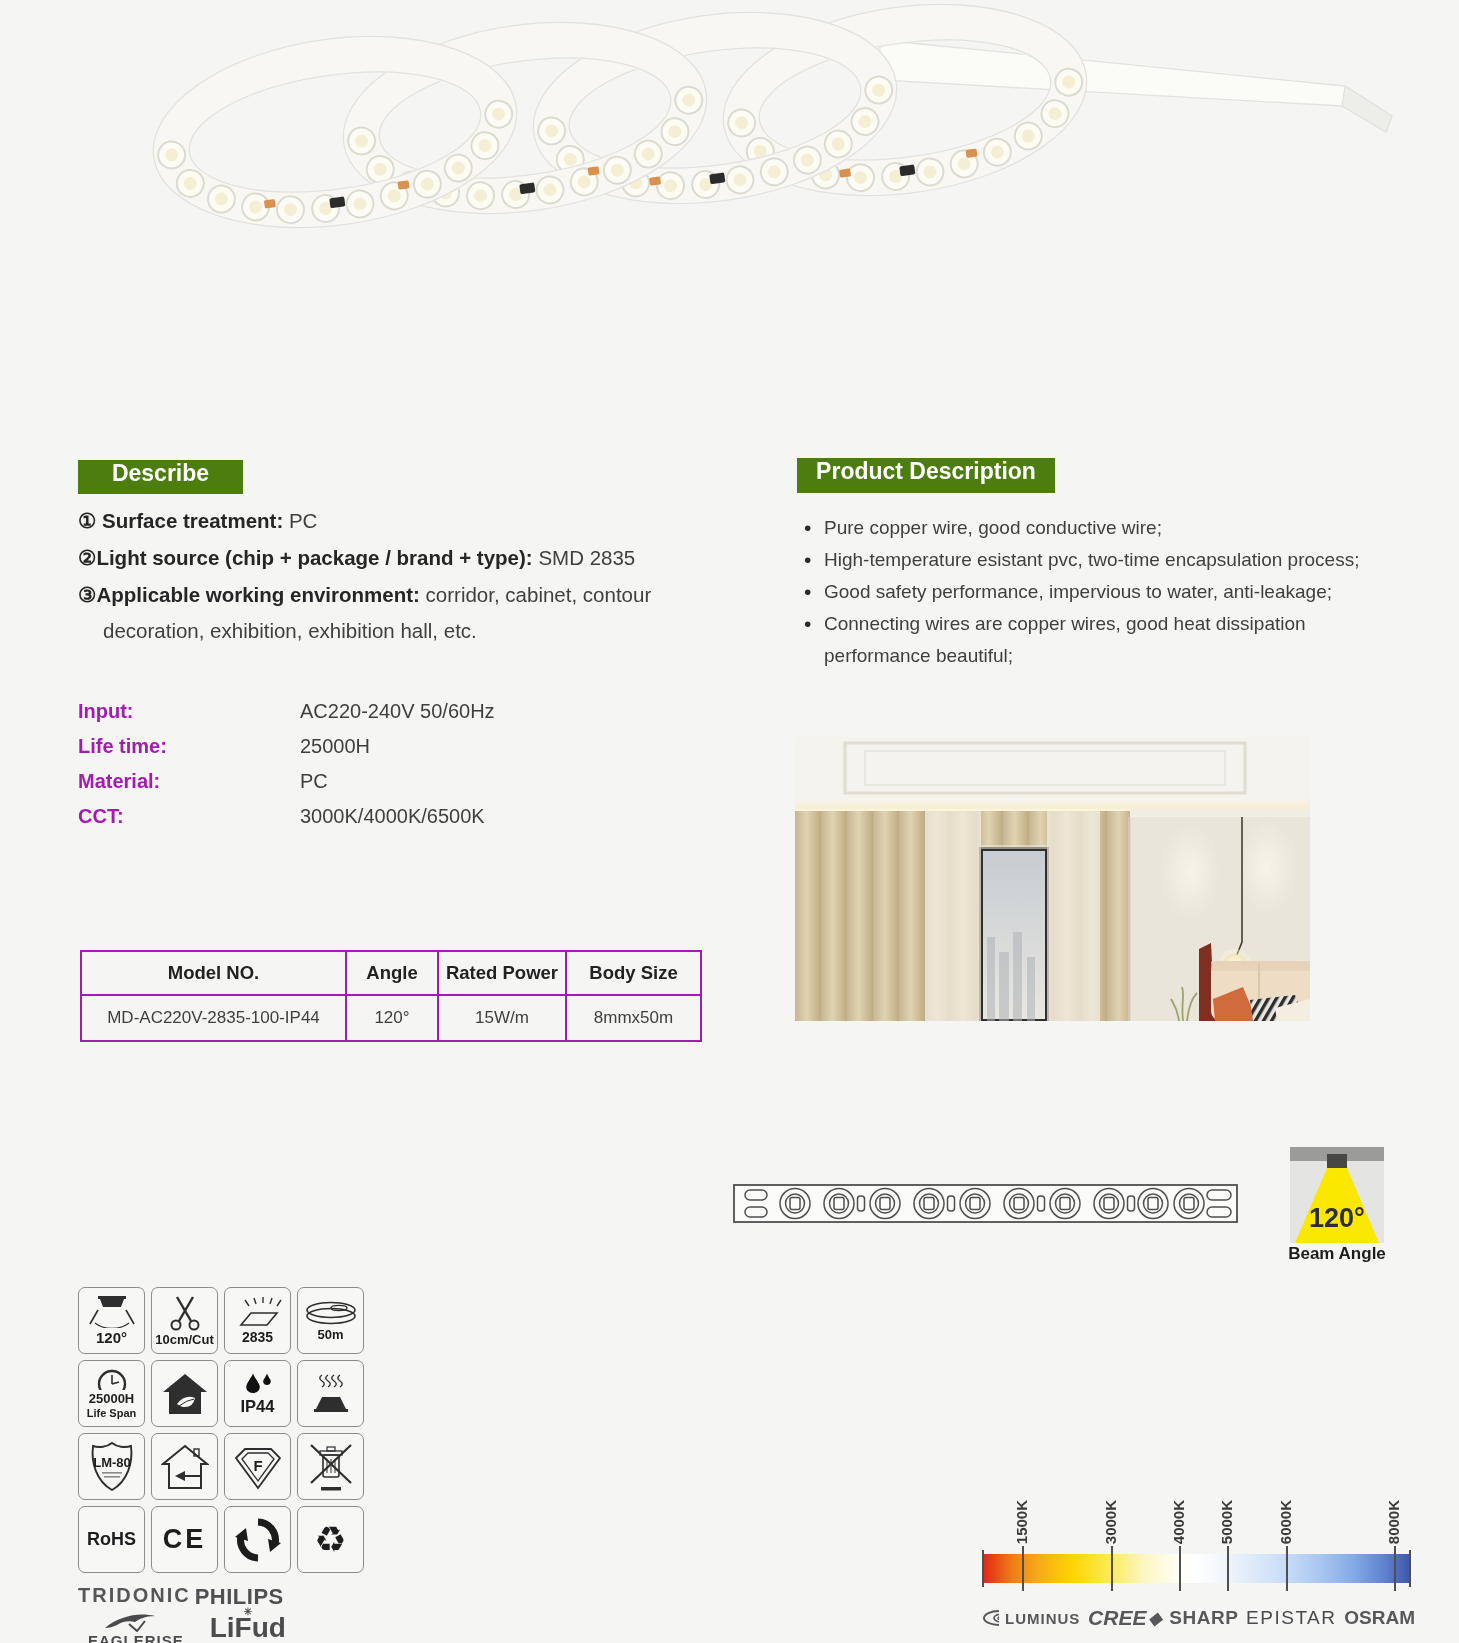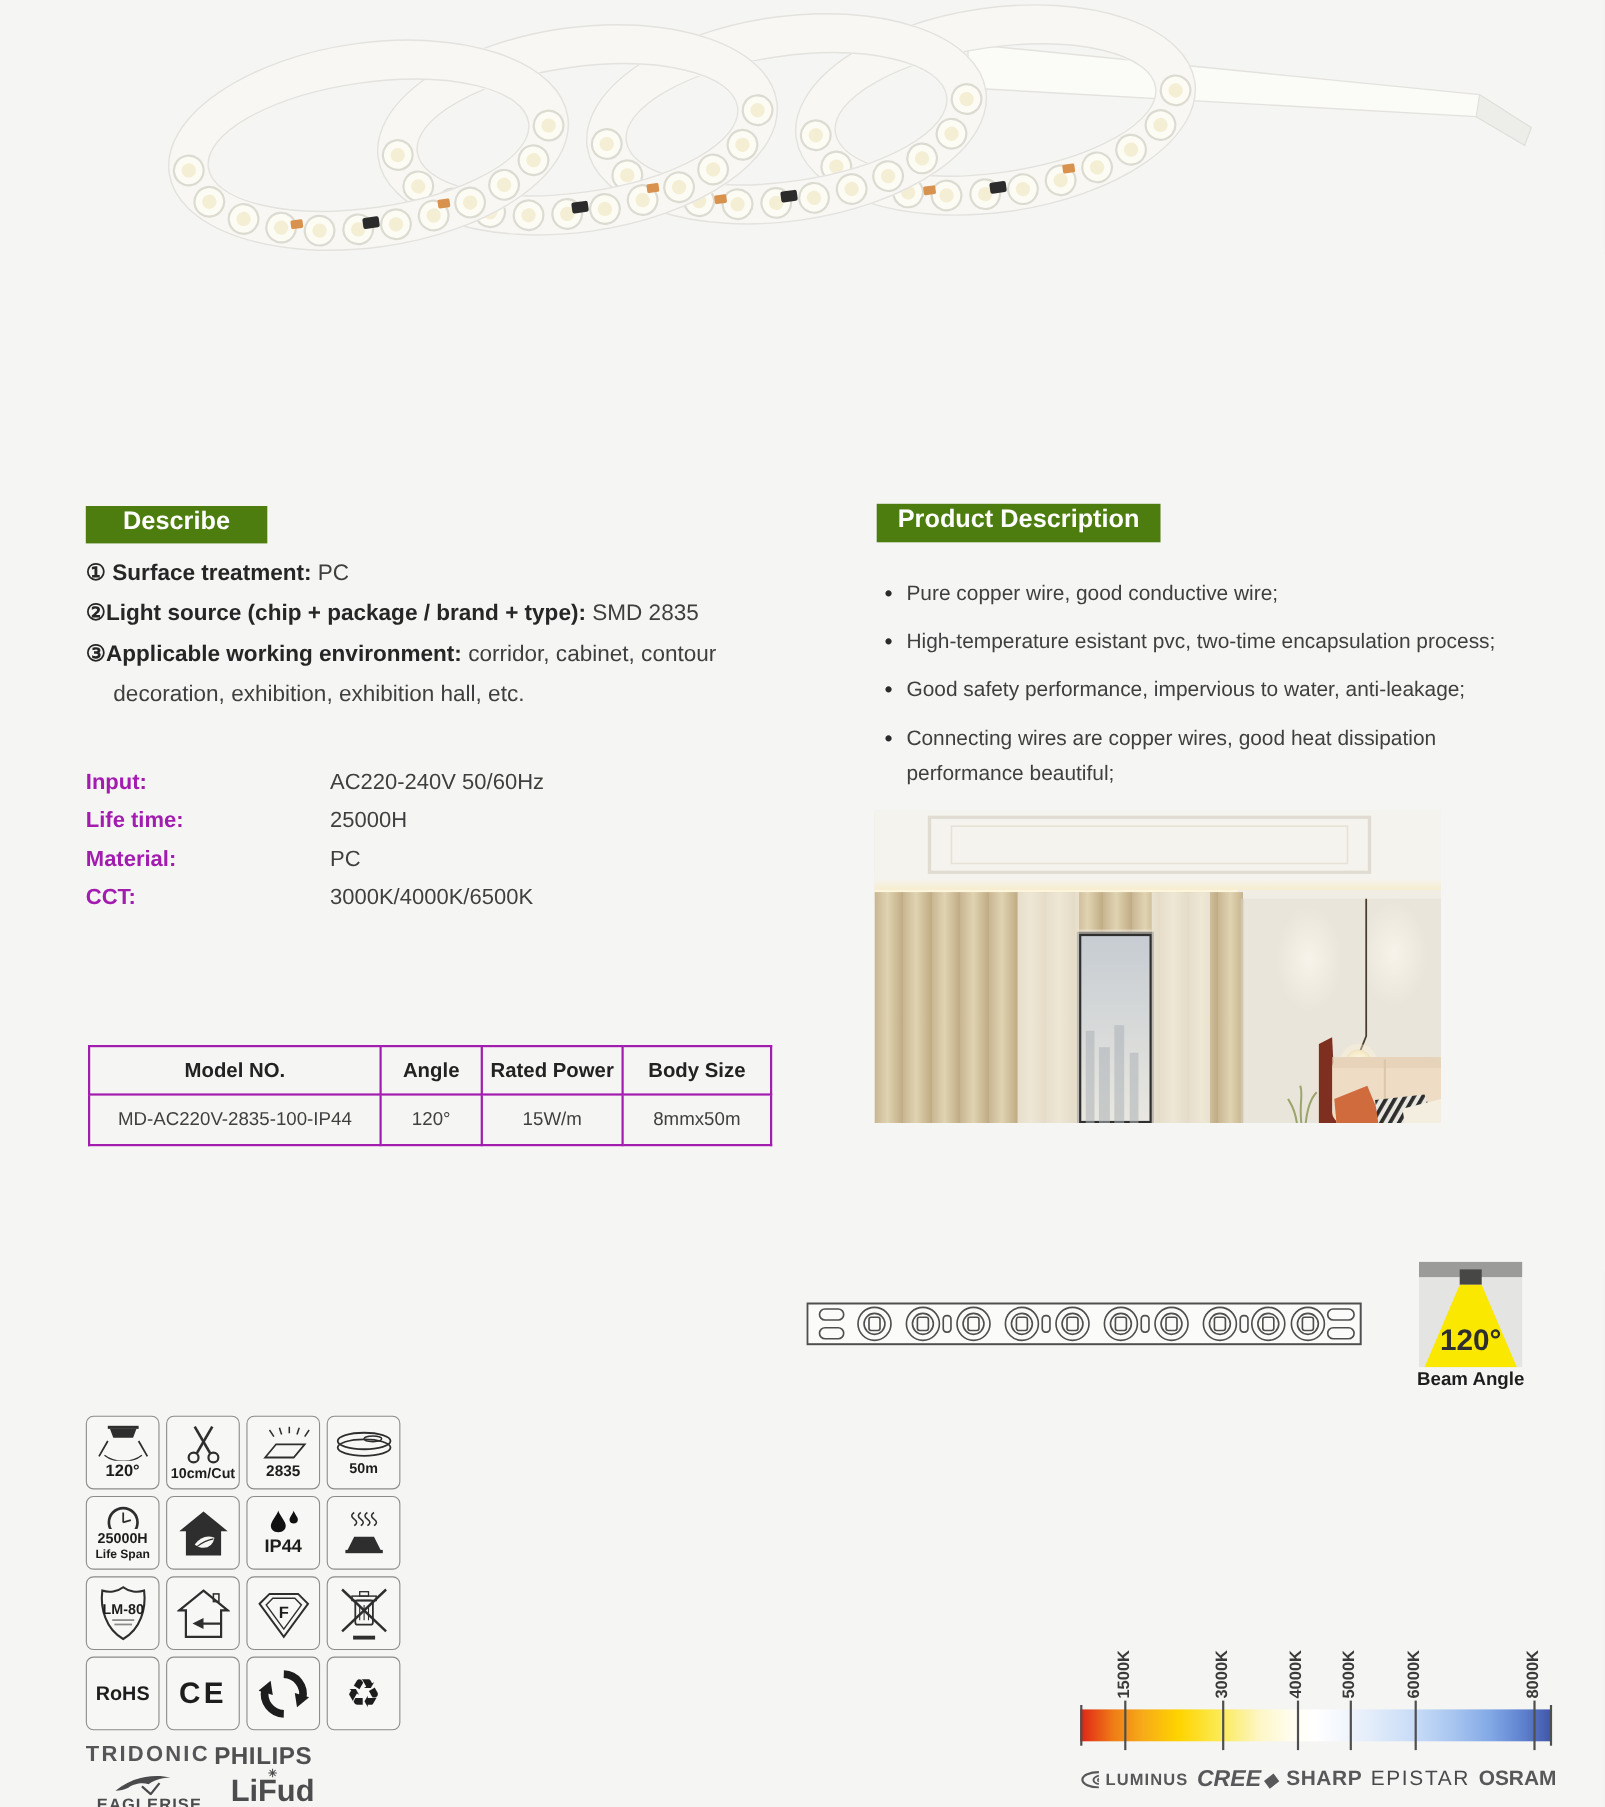--- a/index.html
+++ b/index.html
@@ -13,21 +13,21 @@
   .ni b{color:#262626;}
   .spec-row{display:flex;height:35px;align-items:center;font-size:20px;}
   .spec-label{width:222px;font-weight:bold;color:#a21caf;}
   .spec-value{color:#3f3f3f;}
   .model-table{border-collapse:collapse;table-layout:fixed;}
   .model-table th,.model-table td{border:2px solid #a21caf;text-align:center;vertical-align:middle;padding:0;}
   .model-table th{height:42px;font-size:18.5px;font-weight:bold;color:#222;}
   .model-table td{height:44px;font-size:17px;color:#3f3f3f;}
   
   .bullets{list-style:none;margin:0;padding:0;font-size:19px;line-height:32px;color:#3f3f3f;width:580px;}
-  .bullets li{position:relative;padding-left:27px;margin-top:12px;}
+  .bullets li{position:relative;padding-left:27px;}
   .bullets li::before{content:"\2022";position:absolute;left:7px;top:0;font-size:21px;color:#2b2b2b;}
   
   .beam-label{font-weight:bold;font-size:17px;color:#1d1d1d;text-align:center;}
   
   .fgrid{display:grid;grid-template-columns:repeat(4,67px);grid-auto-rows:67px;gap:6px;}
   .fcell{border:1.6px solid #8c8c8a;border-radius:7px;display:flex;flex-direction:column;
          align-items:center;justify-content:center;gap:2px;background:#f7f7f5;box-sizing:border-box;}
   .flab{font-size:13px;font-weight:bold;color:#1d1d1d;line-height:1.05;}
   .flab-big{font-size:16.5px;font-weight:bold;color:#1d1d1d;}
   .flab-ce{font-size:27px;font-weight:bold;letter-spacing:3px;color:#1d1d1d;}

